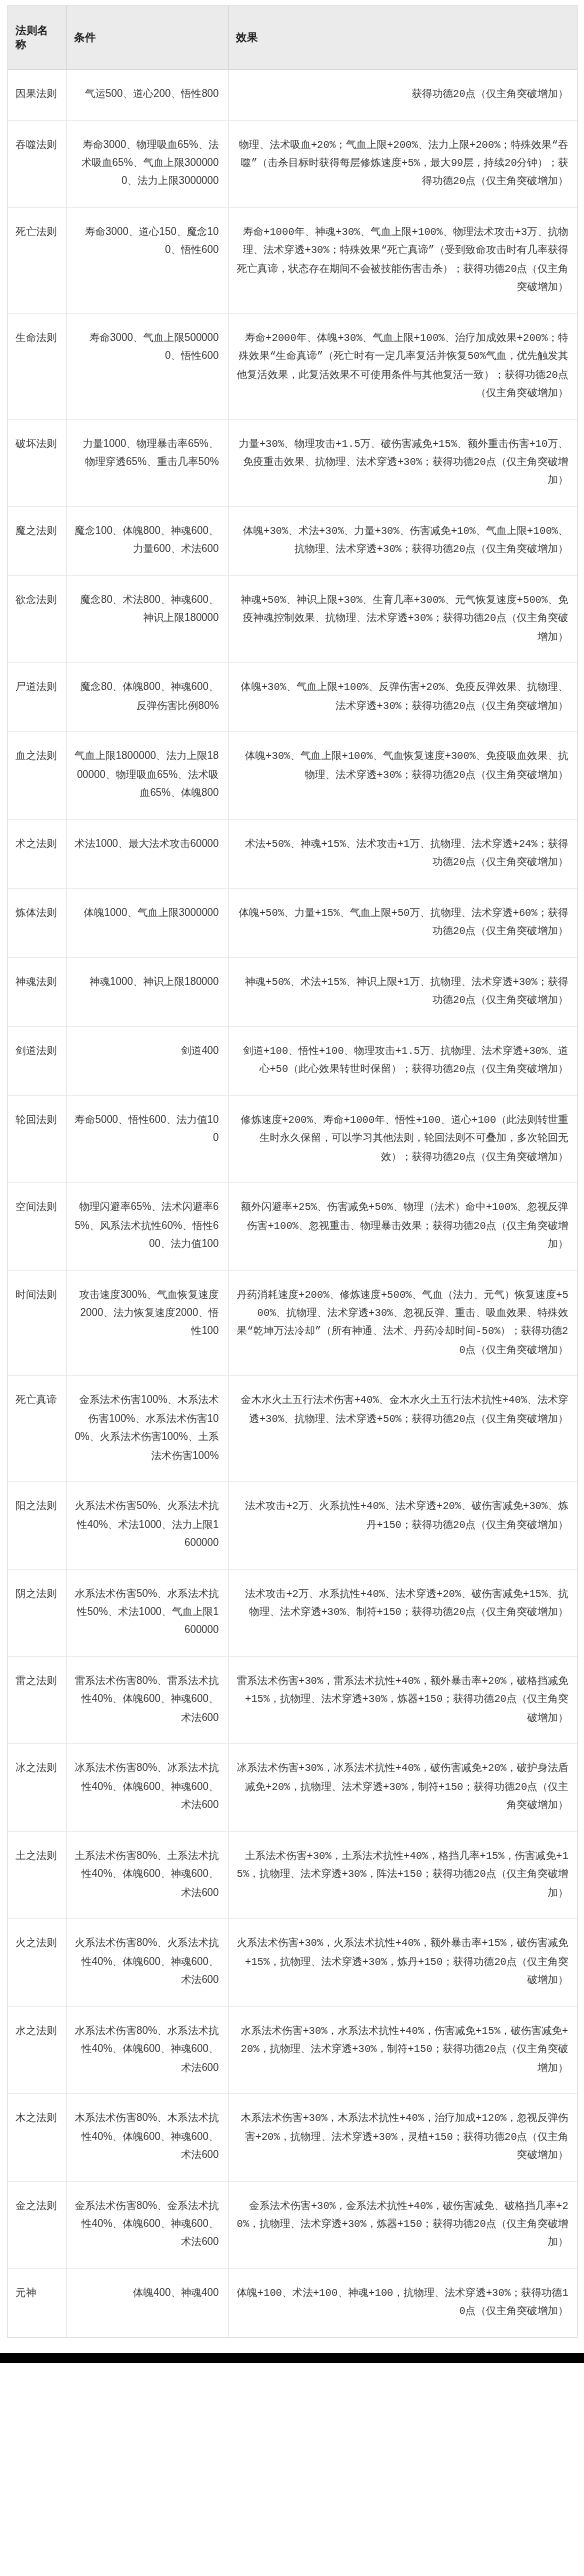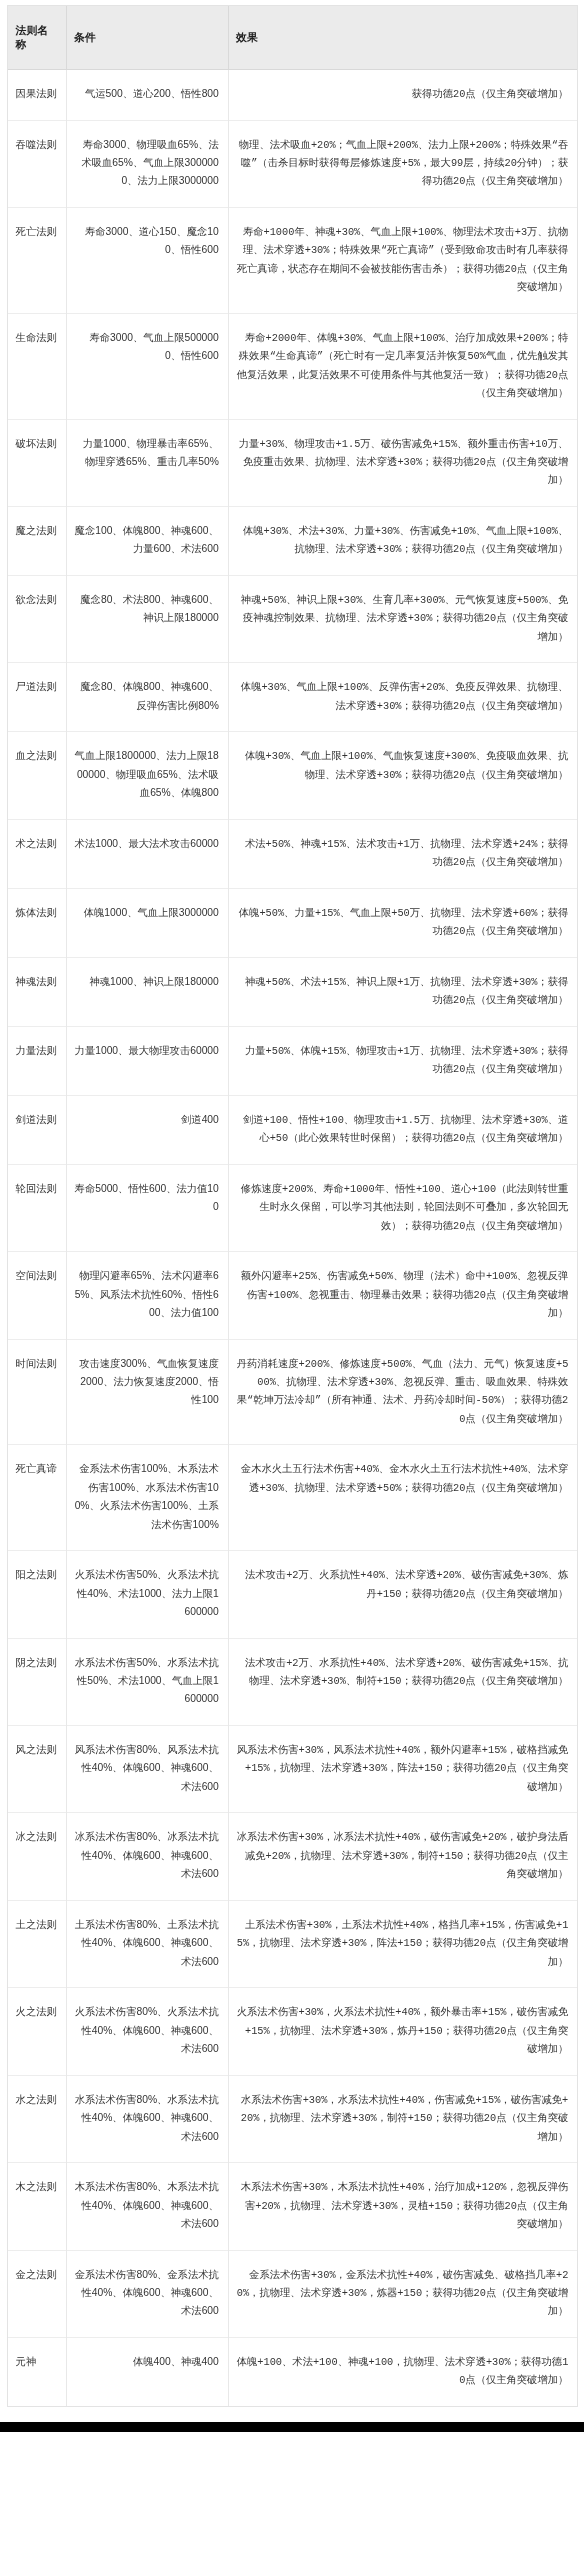--- a/index.html
+++ b/index.html
@@ -150,25 +150,20 @@
             <td class="name-cell">炼体法则</td>
             <td class="cond-cell">体魄1000、气血上限3000000</td>
             <td class="effect-cell">体魄+50%、力量+15%、气血上限+50万、抗物理、法术穿透+60%；获得功德20点（仅主角突破增加）</td>
           </tr>
           <tr>
             <td class="name-cell">神魂法则</td>
             <td class="cond-cell">神魂1000、神识上限180000</td>
             <td class="effect-cell">神魂+50%、术法+15%、神识上限+1万、抗物理、法术穿透+30%；获得功德20点（仅主角突破增加）</td>
           </tr>
           <tr>
-            <td class="name-cell">力量法则</td>
-            <td class="cond-cell">力量1000、最大物理攻击60000</td>
-            <td class="effect-cell">力量+50%、体魄+15%、物理攻击+1万、抗物理、法术穿透+30%；获得功德20点（仅主角突破增加）</td>
-          </tr>
-          <tr>
             <td class="name-cell">剑道法则</td>
             <td class="cond-cell">剑道400</td>
             <td class="effect-cell">剑道+100、悟性+100、物理攻击+1.5万、抗物理、法术穿透+30%、道心+50（此心效果转世时保留）；获得功德20点（仅主角突破增加）</td>
           </tr>
           <tr>
             <td class="name-cell">轮回法则</td>
             <td class="cond-cell">寿命5000、悟性600、法力值100</td>
             <td class="effect-cell">修炼速度+200%、寿命+1000年、悟性+100、道心+100（此法则转世重生时永久保留，可以学习其他法则，轮回法则不可叠加，多次轮回无效）；获得功德20点（仅主角突破增加）</td>
           </tr>
           <tr>
@@ -190,23 +185,23 @@
             <td class="name-cell">阳之法则</td>
             <td class="cond-cell">火系法术伤害50%、火系法术抗性40%、术法1000、法力上限1600000</td>
             <td class="effect-cell">法术攻击+2万、火系抗性+40%、法术穿透+20%、破伤害减免+30%、炼丹+150；获得功德20点（仅主角突破增加）</td>
           </tr>
           <tr>
             <td class="name-cell">阴之法则</td>
             <td class="cond-cell">水系法术伤害50%、水系法术抗性50%、术法1000、气血上限1600000</td>
             <td class="effect-cell">法术攻击+2万、水系抗性+40%、法术穿透+20%、破伤害减免+15%、抗物理、法术穿透+30%、制符+150；获得功德20点（仅主角突破增加）</td>
           </tr>
           <tr>
-            <td class="name-cell">风之法则</td>
-            <td class="cond-cell">风系法术伤害80%、风系法术抗性40%、体魄600、神魂600、术法600</td>
-            <td class="effect-cell">风系法术伤害+30%，风系法术抗性+40%，额外闪避率+15%，破格挡减免+15%，抗物理、法术穿透+30%，阵法+150；获得功德20点（仅主角突破增加）</td>
+            <td class="name-cell">雷之法则</td>
+            <td class="cond-cell">雷系法术伤害80%、雷系法术抗性40%、体魄600、神魂600、术法600</td>
+            <td class="effect-cell">雷系法术伤害+30%，雷系法术抗性+40%，额外暴击率+20%，破格挡减免+15%，抗物理、法术穿透+30%，炼器+150；获得功德20点（仅主角突破增加）</td>
           </tr>
           <tr>
             <td class="name-cell">冰之法则</td>
             <td class="cond-cell">冰系法术伤害80%、冰系法术抗性40%、体魄600、神魂600、术法600</td>
             <td class="effect-cell">冰系法术伤害+30%，冰系法术抗性+40%，破伤害减免+20%，破护身法盾减免+20%，抗物理、法术穿透+30%，制符+150；获得功德20点（仅主角突破增加）</td>
           </tr>
           <tr>
             <td class="name-cell">土之法则</td>
             <td class="cond-cell">土系法术伤害80%、土系法术抗性40%、体魄600、神魂600、术法600</td>
             <td class="effect-cell">土系法术伤害+30%，土系法术抗性+40%，格挡几率+15%，伤害减免+15%，抗物理、法术穿透+30%，阵法+150；获得功德20点（仅主角突破增加）</td>

